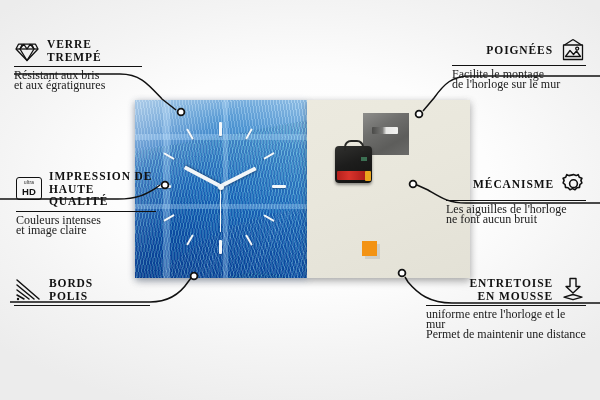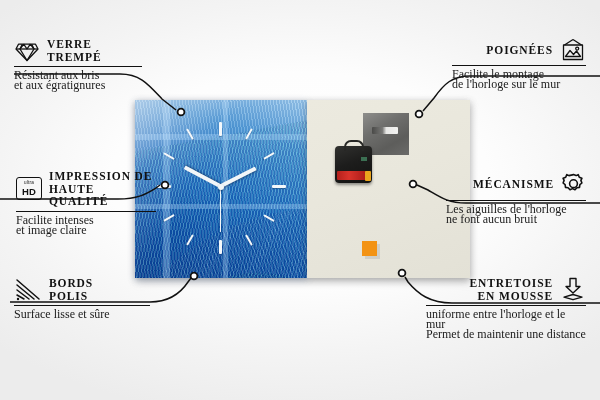--- a/index.html
+++ b/index.html
@@ -227,42 +227,41 @@
       <div class="hd-badge icon">
         <span class="u">ultra</span>
         <span class="h">HD</span>
       </div>
       <div>
         <div class="title">IMPRESSION DE</div>
         <div class="title">HAUTE QUALITÉ</div>
       </div>
     </div>
     <div class="rule"></div>
-    <div class="sub">Facilite intenses</div>
+    <div class="sub">Couleurs intenses</div>
     <div class="sub">et image claire</div>
   </div>
 
   <div class="callout left" style="left:14px;top:277px;width:136px;">
     <div class="head">
       <svg class="icon" width="28" height="24" viewBox="0 0 28 24">
         <g stroke="#111" stroke-width="1.5" stroke-linecap="round">
           <line x1="3" y1="2" x2="25" y2="21"></line>
           <line x1="3" y1="7" x2="20" y2="21"></line>
           <line x1="3" y1="12" x2="15" y2="21"></line>
           <line x1="3" y1="17" x2="10" y2="21"></line>
         </g>
         <circle cx="4" cy="21" r="1.2" fill="#111"></circle>
       </svg>
       <div>
         <div class="title">BORDS</div>
         <div class="title">POLIS</div>
       </div>
     </div>
     <div class="rule"></div>
-    <div class="sub">Surface lisse et sûre</div>
   </div>
 
   <div class="callout right" style="left:452px;top:38px;width:134px;">
     <div class="head">
       <div style="flex:1;">
         <div class="title">POIGNÉES</div>
       </div>
       <svg class="icon" width="26" height="24" viewBox="0 0 26 24">
         <g fill="none" stroke="#111" stroke-width="1.3" stroke-linejoin="round">
           <path d="M13,1.5 L4.5,7"></path>

